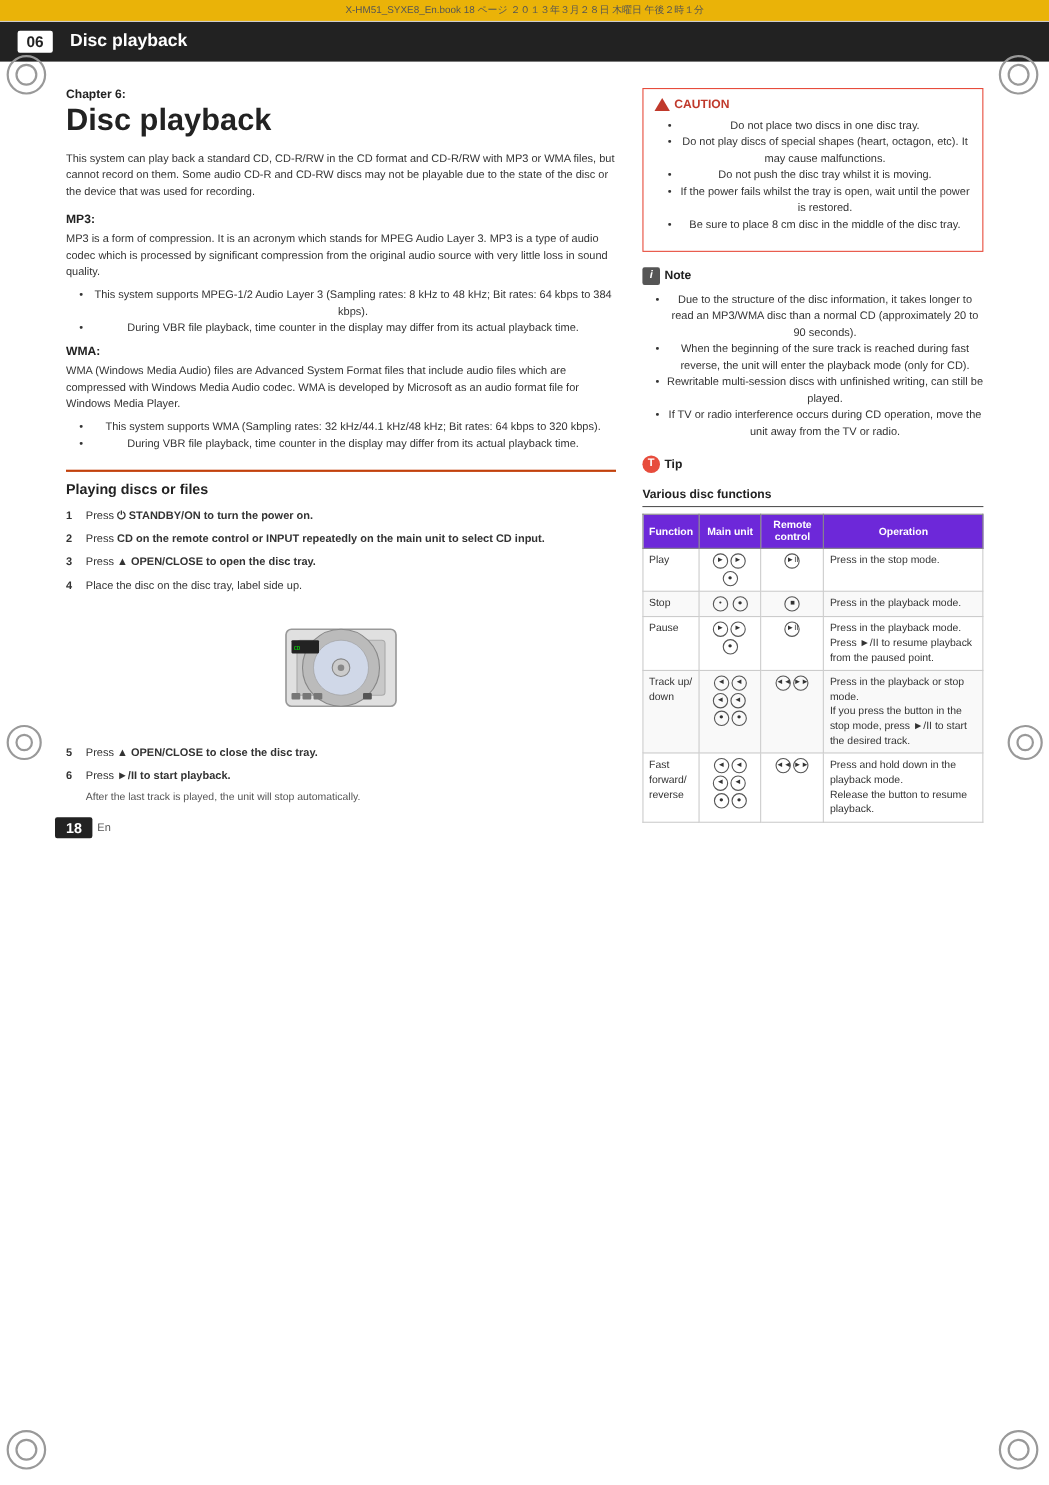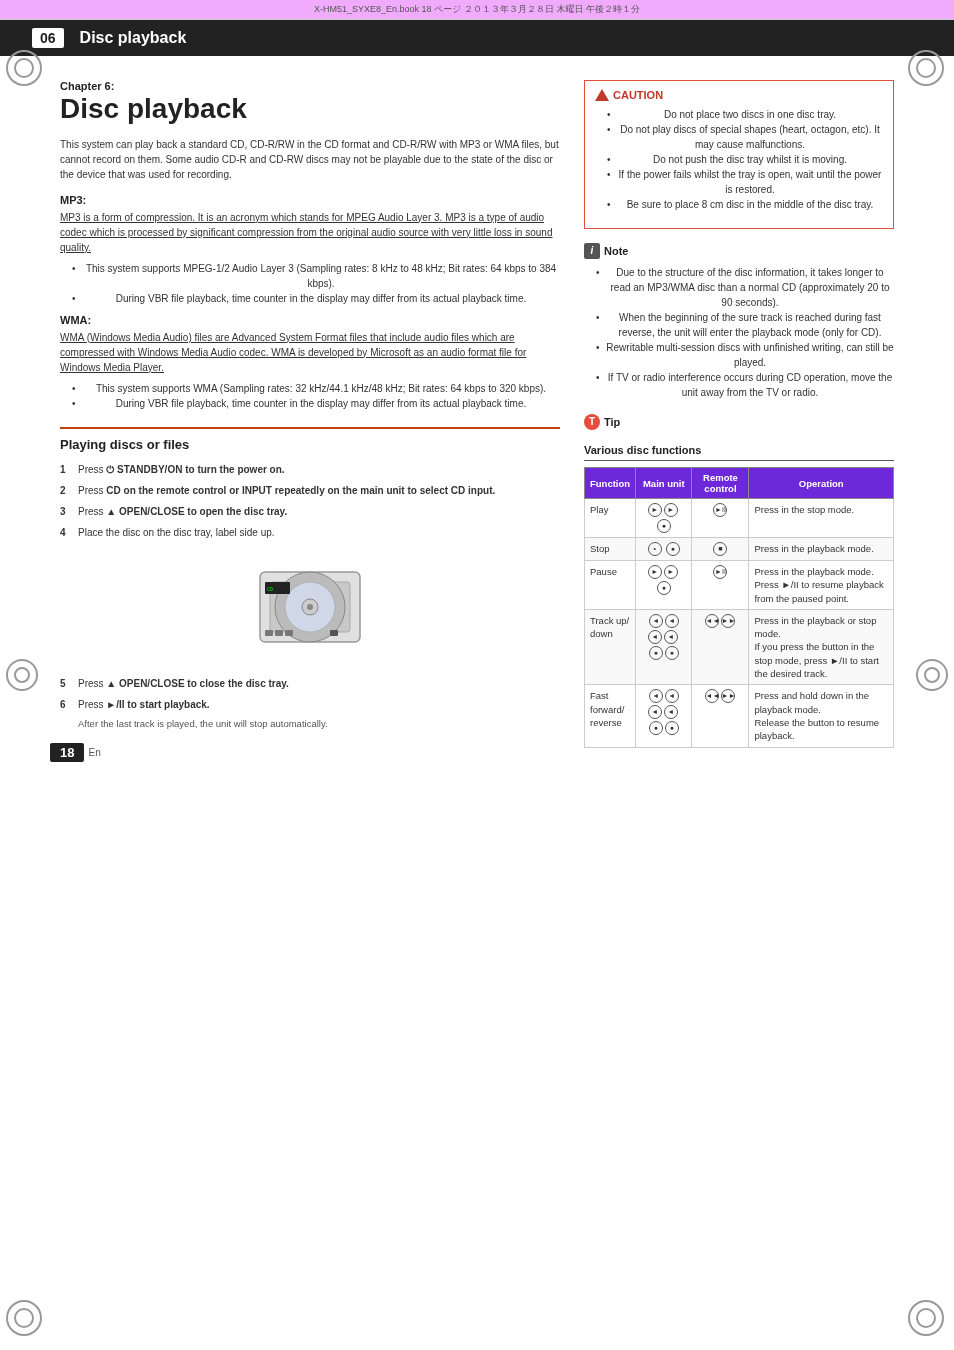--- a/index.html
+++ b/index.html
@@ -12,41 +12,41 @@
       color: #222;
       position: relative;
     }
 
     
     .header-bar {
       background: #222;
       color: #fff;
       display: flex;
       align-items: center;
-      padding: 6px 32px;
+      padding: 6px 16px;
       height: 36px;
     }
     .chapter-num {
       background: #fff;
       color: #222;
       font-weight: bold;
       font-size: 14px;
       padding: 2px 8px;
       margin-right: 16px;
       border-radius: 2px;
     }
     .header-title {
       font-size: 16px;
       font-weight: bold;
       color: #fff;
     }
 
     
     .file-info-bar {
-      background: #f0abfc;
+      background: #eab308;
       border-bottom: 1px solid #ccc;
       font-size: 9px;
       color: #555;
       padding: 3px 16px;
       text-align: center;
     }
 
     
     .corner {
       position: absolute;
@@ -122,21 +122,20 @@
       color: #222;
       margin-bottom: 4px;
       margin-top: 8px;
     }
 
     .section-text {
       font-size: 10px;
       color: #333;
       line-height: 1.5;
       margin-bottom: 6px;
-      text-decoration: underline;
     }
 
     .bullet-list {
       list-style: none;
       padding-left: 12px;
       margin-bottom: 8px;
       text-align: center;
     }
     .bullet-list li {
       font-size: 10px;

